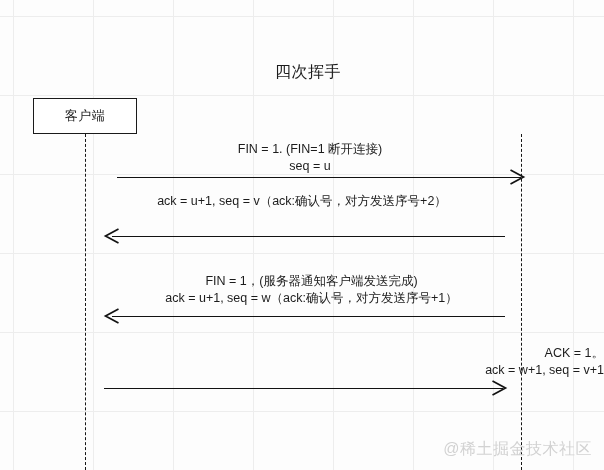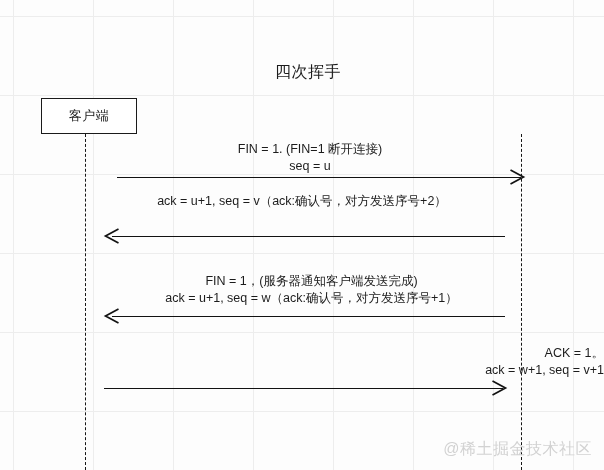--- a/index.html
+++ b/index.html
@@ -37,21 +37,21 @@
     box-sizing: border-box;
     border: 1.6px solid #1a1a1a;
     background: #ffffff;
     display: flex;
     align-items: center;
     justify-content: center;
     font-size: 13px;
     color: #1c1c1c;
     letter-spacing: 0.5px;
   }
-  #actor-client-box { left: 41px; top: 98px; width: 96px; height: 36px; }
+  #actor-client-box { left: 33px; top: 98px; width: 104px; height: 36px; }
   #actor-server-box { left: 469px; top: 98px; width: 104px; height: 36px; }
 
   .lifeline {
     position: absolute;
     top: 134px;
     width: 0;
     height: 336px;
     border-left: 1.6px dashed #161616;
   }
   #lifeline-client { left: 85px; }

